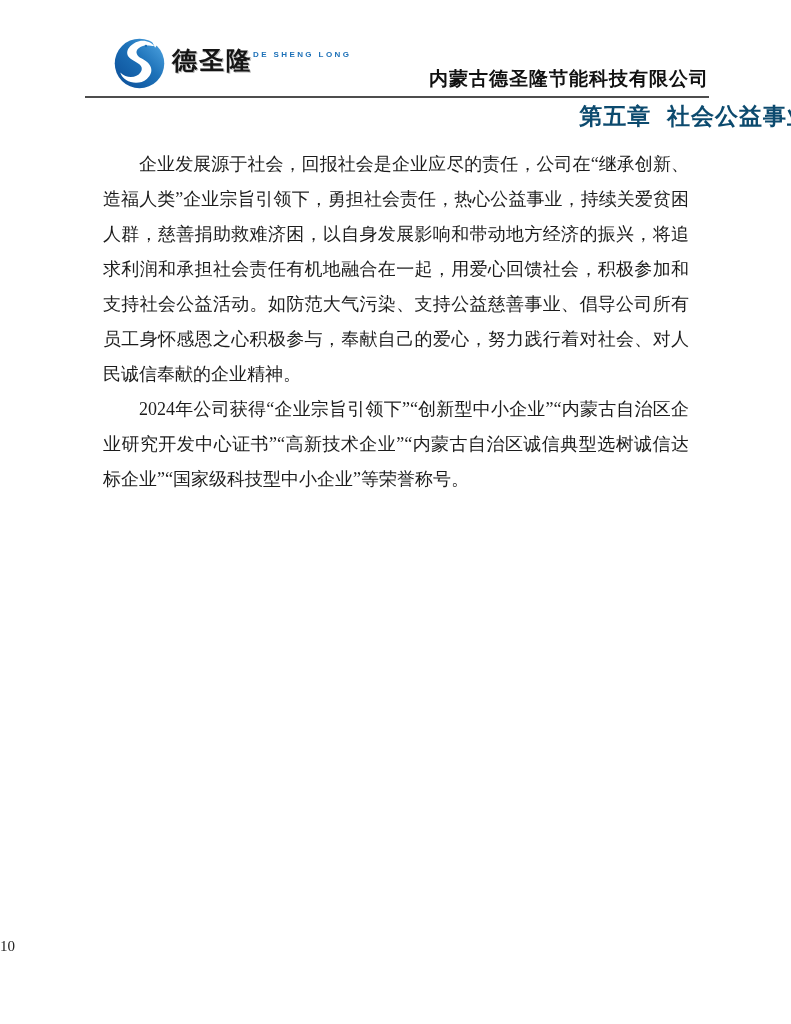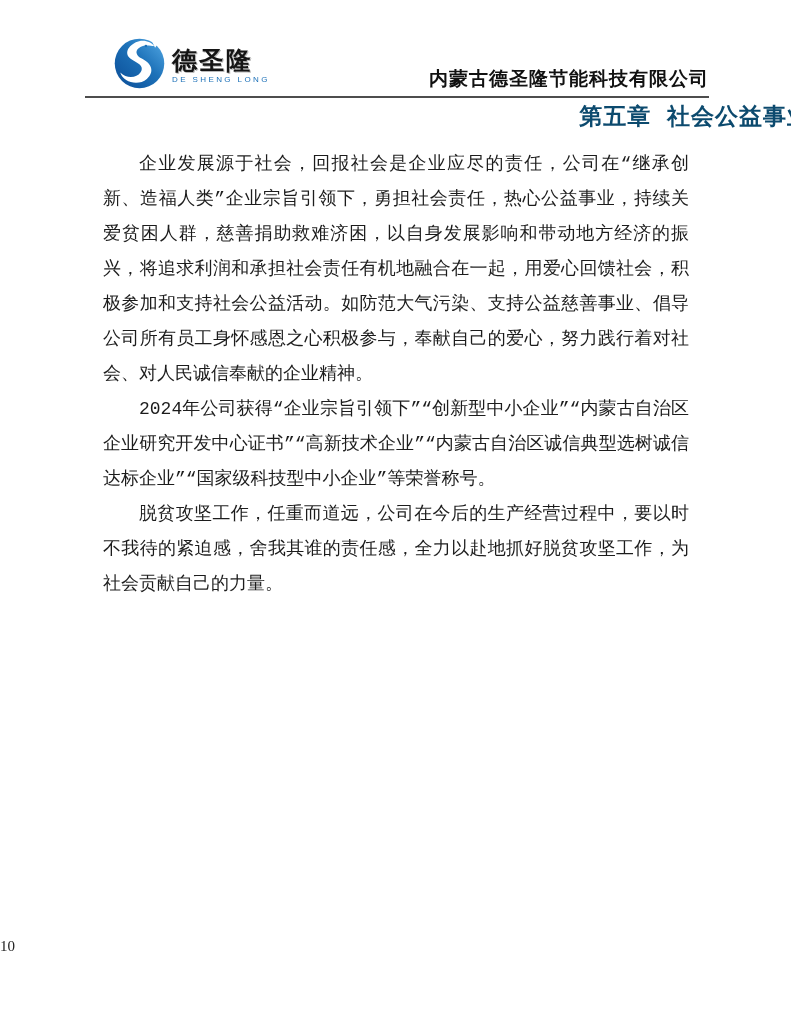--- a/index.html
+++ b/index.html
@@ -34,34 +34,34 @@
   }
   .logo-mark {
     width: 55px;
     height: 55px;
     flex: 0 0 auto;
   }
   .logo-textblock {
     margin-left: 5px;
     padding-top: 13px;
     display: flex;
-    flex-direction: column;
+    flex-direction: row;
   }
   .logo-cn {
     font-family: "Liberation Sans", sans-serif;
     font-weight: bold;
     font-size: 25px;
     line-height: 1;
     color: #151515;
     letter-spacing: 2px;
     text-shadow: 1px 1px 0 #b9b9b9;
   }
   .logo-en {
     font-family: "Liberation Sans", sans-serif;
-    font-weight: normal;
+    font-weight: bold;
     font-size: 8px;
     line-height: 1;
     margin-top: 3px;
     color: #1d71b8;
     letter-spacing: 2.4px;
   }
   .company-name {
     position: absolute;
     right: 0;
     bottom: 4px;
@@ -92,21 +92,20 @@
     left: 103px;
     width: 586px;
     font-size: 18px;
     line-height: 35px;
     text-align: justify;
   }
   .content p {
     margin: 0;
     padding: 0;
     text-indent: 2em;
-    font-family: Liberation Mono, monospace;
   }
   
   .page-number {
     position: absolute;
     top: 938px;
     left: 0;
     width: 100%;
     font-size: 15px;
     color: #222222;
   }
@@ -149,18 +148,17 @@
     </div>
 
     <div class="company-name">内蒙古德圣隆节能科技有限公司</div>
   </div>
 
   <div class="doc-title">第五章 社会公益事业</div>
 
   <div class="content">
     <p>企业发展源于社会，回报社会是企业应尽的责任，公司在“继承创新、造福人类”企业宗旨引领下，勇担社会责任，热心公益事业，持续关爱贫困人群，慈善捐助救难济困，以自身发展影响和带动地方经济的振兴，将追求利润和承担社会责任有机地融合在一起，用爱心回馈社会，积极参加和支持社会公益活动。如防范大气污染、支持公益慈善事业、倡导公司所有员工身怀感恩之心积极参与，奉献自己的爱心，努力践行着对社会、对人民诚信奉献的企业精神。</p>
     <p>2024年公司获得“企业宗旨引领下”“创新型中小企业”“内蒙古自治区企业研究开发中心证书”“高新技术企业”“内蒙古自治区诚信典型选树诚信达标企业”“国家级科技型中小企业”等荣誉称号。</p>
-    <p>脱贫攻坚工作，任重而道远，公司在今后的生产经营过程中，要以时不我待的紧迫感，舍我其谁的责任感，全力以赴地抓好脱贫攻坚工作，为社会贡献自己的力量。</p>
   </div>
 
   <div class="page-number">10</div>
 
 </div>
 
 </body></html>

